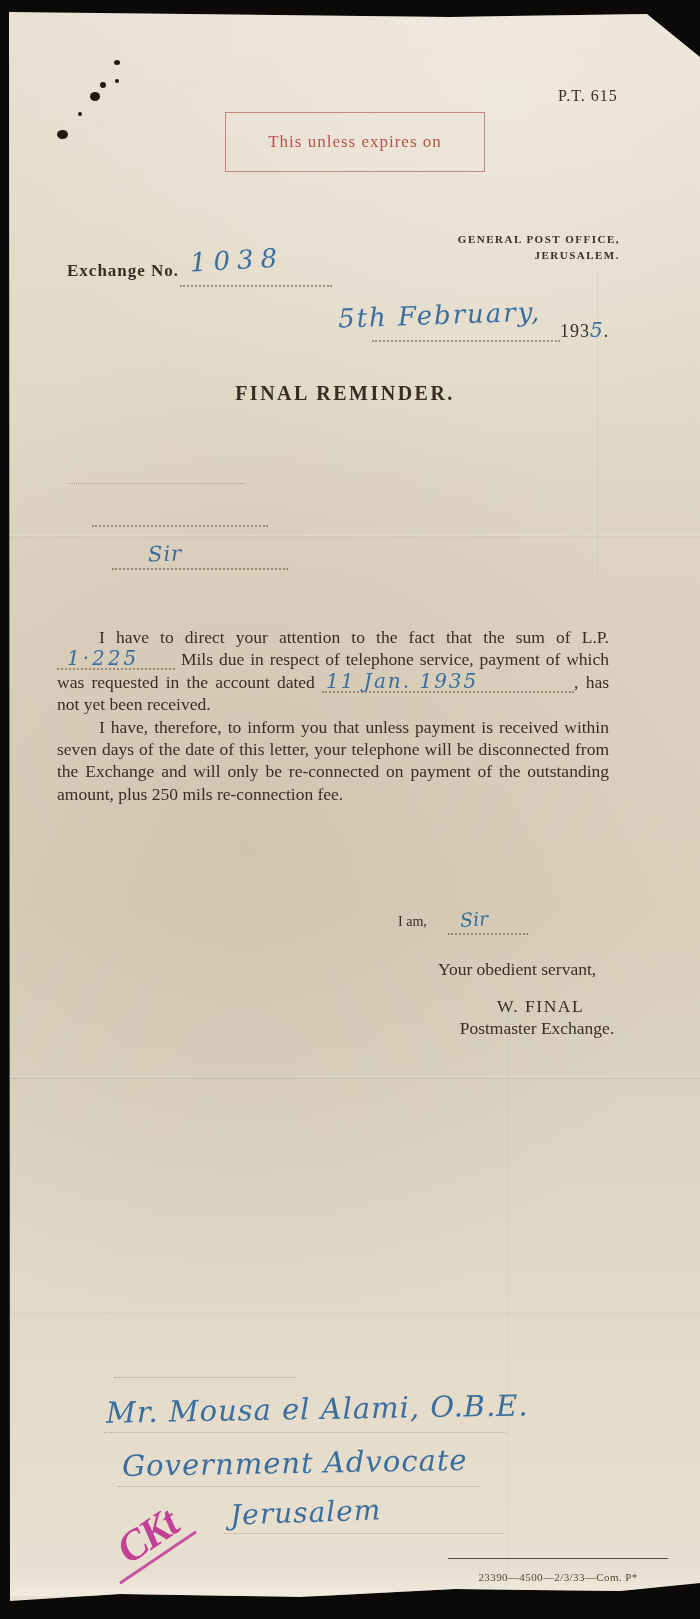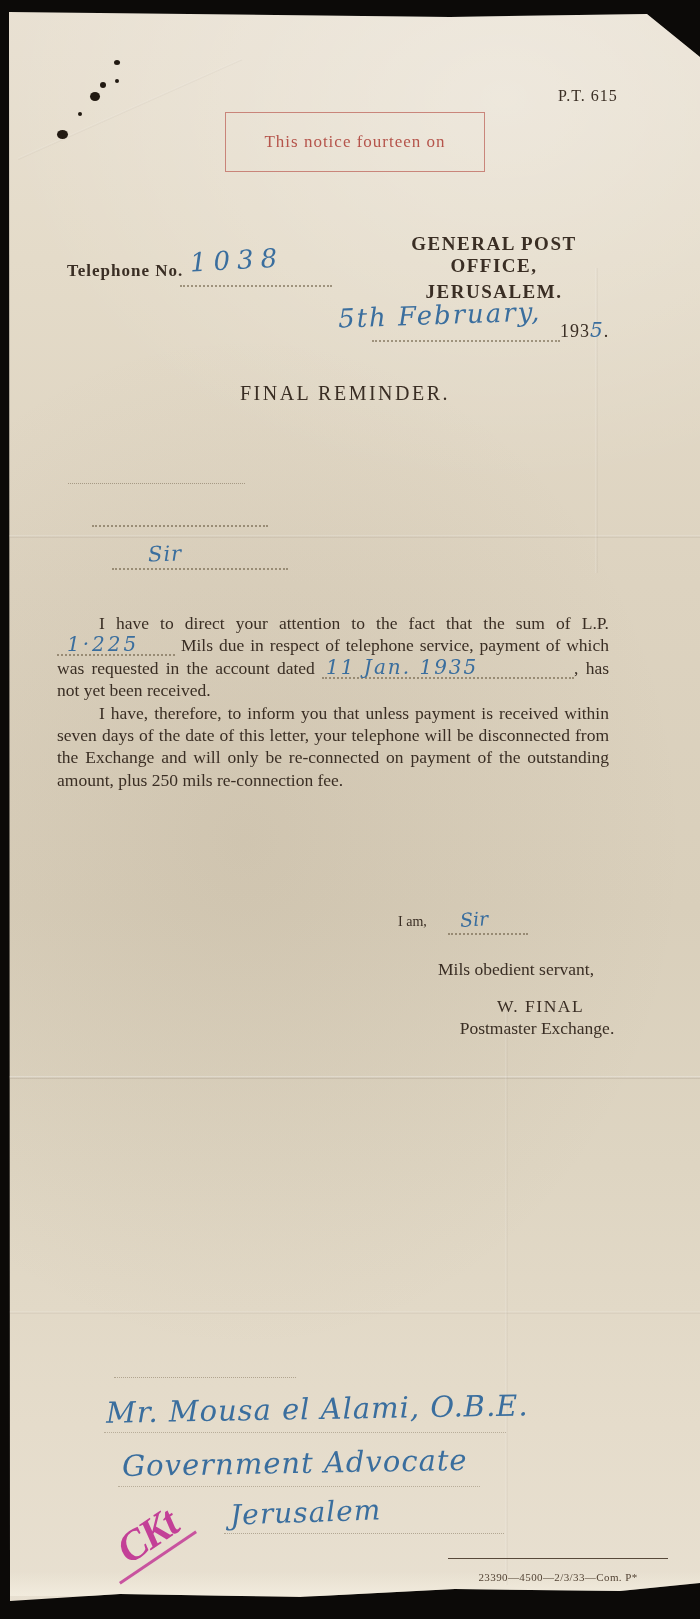--- a/index.html
+++ b/index.html
@@ -31,42 +31,42 @@
   .printed { color:var(--printed-ink,#3a2e24); }
   .hw { font-style:italic; color:var(--handwriting-blue,#3a6e9e);
         font-family:"DejaVu Serif","Liberation Serif",serif; }
   .dotline { position:absolute; border-bottom:2px dotted rgba(100,85,60,.55); }
 
   .form-number { left:558px; top:87px; font-size:16px; letter-spacing:1px; }
   .stamp-box { left:225px; top:112px; width:258px; height:58px;
     border:1.5px solid rgba(187,92,82,.7); display:flex; align-items:center; justify-content:center; }
   .stamp-box span { color:var(--stamp-red,#b5544b); font-size:17px; letter-spacing:1px; }
 
-  .office { left:368px; top:233px; width:252px; text-align:center;
-    font-weight:bold; font-size:19px; letter-spacing:1.5px; }
+  .office { left:368px; top:233px; width:252px; text-align:right;
+    font-weight:bold; font-size:11px; letter-spacing:1.5px; }
   .office .l2 { margin-top:4px; }
 
   .tel-label { left:67px; top:261px; font-size:17px; font-weight:bold; letter-spacing:1px; }
   .tel-no { left:190px; top:245px; font-size:26px; letter-spacing:7px; transform:rotate(-3deg); }
   .tel-underline { left:180px; top:285px; width:152px; }
 
   .date-dm { left:338px; top:300px; font-size:26px; letter-spacing:2px; transform:rotate(-2deg); }
   .date-underline { left:372px; top:340px; width:188px; }
   .date-year { left:560px; top:318px; font-size:18px; letter-spacing:1px; }
   .date-year .hw { font-size:20px; }
 
   .title { left:220px; top:382px; width:250px; text-align:center;
-    font-size:20px; font-weight:normal; letter-spacing:2.5px; }
+    font-size:20px; font-weight:bold; letter-spacing:2.5px; }
 
   .blank1 { left:68px;  top:483px; width:177px; border-bottom:1px dotted rgba(100,85,60,.45); }
   .blank2 { left:92px;  top:525px; width:176px; }
   .salutation { left:148px; top:542px; font-size:21px; letter-spacing:1px; transform:rotate(-2deg); }
   .salutation-line { left:112px; top:568px; width:176px; }
 
-  .body-text { left:57px; top:612px; width:552px; font-size:17.5px; line-height:22.4px;
+  .body-text { left:57px; top:626px; width:552px; font-size:17.5px; line-height:22.4px;
     text-align:justify; }
   .body-text p { margin:0; text-indent:42px; }
   .amount { display:inline-block; width:118px; font-size:20px; letter-spacing:3px;
     border-bottom:2px dotted rgba(100,85,60,.55); text-indent:10px; line-height:20px;
     vertical-align:baseline; }
   .acct-date { display:inline-block; width:252px; font-size:20px; letter-spacing:2px;
     border-bottom:2px dotted rgba(100,85,60,.55); text-indent:4px; line-height:20px; }
 
   .i-am { left:398px; top:914px; font-size:14px; }
   .closing-sir { left:460px; top:908px; font-size:19px; transform:rotate(-4deg); }
@@ -109,29 +109,29 @@
     <div class="hole" style="left:90px; top:92px;  width:10px; height:9px;"></div>
     <div class="hole" style="left:100px; top:82px; width:6px; height:6px;"></div>
     <div class="hole" style="left:115px; top:79px; width:4px; height:4px;"></div>
     <div class="hole" style="left:114px; top:60px; width:6px; height:5px;"></div>
     <div class="bottom-sliver"></div>
   </div>
 
   <div class="abs form-number printed">P.T. 615</div>
 
   <div class="abs stamp-box">
-    <span>This notice fourteen on</span>
+    <span>This unless expires on</span>
   </div>
 
   <div class="abs office printed">
     <div>GENERAL POST OFFICE,</div>
     <div class="l2">JERUSALEM.</div>
   </div>
 
-  <div class="abs tel-label printed">Telephone No.</div>
+  <div class="abs tel-label printed">Exchange No.</div>
   <div class="abs tel-no hw">1038</div>
   <div class="dotline tel-underline"></div>
 
   <div class="abs date-dm hw">5th February,</div>
   <div class="dotline date-underline"></div>
   <div class="abs date-year printed"><span>193</span><span class="hw">5</span><span>.</span></div>
 
   <div class="abs title printed">FINAL REMINDER.</div>
 
   <div class="abs blank1"></div>
@@ -141,21 +141,21 @@
   <div class="dotline salutation-line"></div>
 
   <div class="abs body-text printed">
     <p><span>I have to direct your attention to the fact that the sum of L.P.</span> <span class="hw amount">1·225</span> <span>Mils due in respect of telephone service, payment of which was requested in the account dated</span> <span class="hw acct-date">11 Jan. 1935</span><span>, has not yet been received.</span></p>
     <p>I have, therefore, to inform you that unless payment is received within seven days of the date of this letter, your telephone will be disconnected from the Exchange and will only be re-connected on payment of the outstanding amount, plus 250 mils re-connection fee.</p>
   </div>
 
   <div class="abs i-am printed">I am,</div>
   <div class="abs closing-sir hw">Sir</div>
   <div class="dotline closing-sir-line"></div>
-  <div class="abs servant printed">Mils obedient servant,</div>
+  <div class="abs servant printed">Your obedient servant,</div>
   <div class="abs sig-name printed">W. FINAL</div>
   <div class="abs sig-role printed">Postmaster Exchange.</div>
 
   <div class="abs recipient-blank"></div>
   <div class="abs r1 hw">Mr. Mousa el Alami, O.B.E.</div>
   <div class="abs r1-line"></div>
   <div class="abs r2 hw">Government Advocate</div>
   <div class="abs r2-line"></div>
   <div class="abs r3 hw">Jerusalem</div>
   <div class="abs r3-line"></div>

